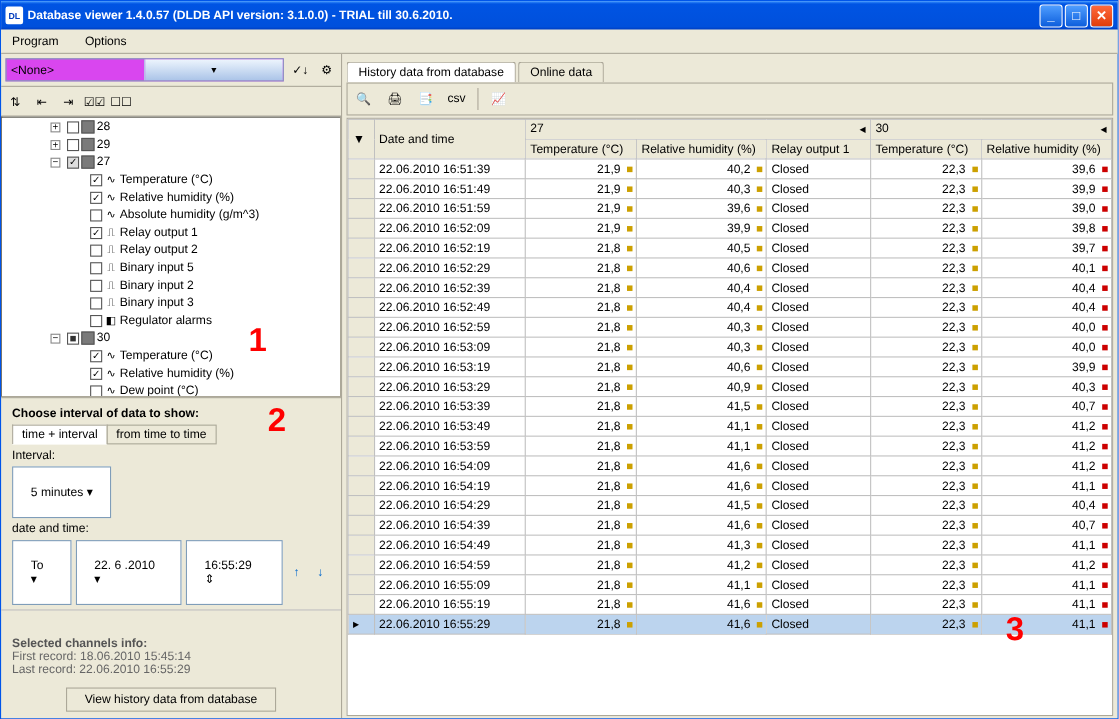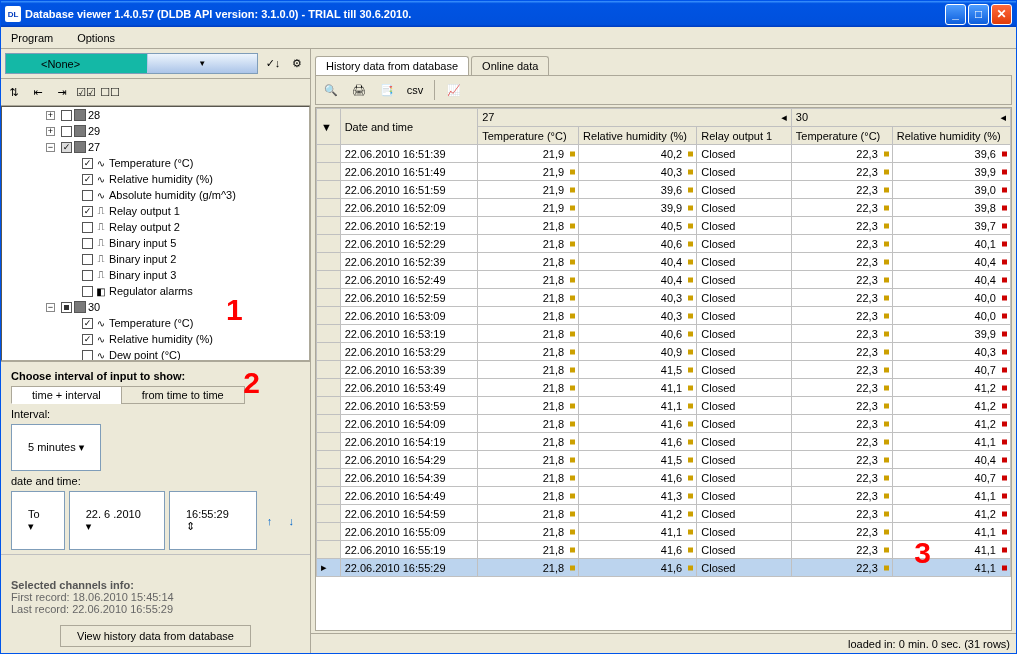--- a/index.html
+++ b/index.html
@@ -10,40 +10,40 @@
 .titlebar .title { flex: 1; }
 .winbtns { display: flex; gap: 2px; }
 .winbtn { width: 21px; height: 21px; border: 1px solid #fff; border-radius: 3px; display: flex; align-items: center; justify-content: center; font-weight: bold; font-size: 12px; cursor: pointer; }
 .winbtn.min, .winbtn.max { background: linear-gradient(to bottom, #4f9eff, #0d5edc); color: white; }
 .winbtn.close { background: linear-gradient(to bottom, #ff6a3d, #e13c09); color: white; }
 .menubar { height: 22px; background: #ece9d8; display: flex; align-items: center; padding: 0 4px; gap: 12px; border-bottom: 1px solid #aca899; }
 .menuitem { padding: 2px 6px; cursor: pointer; }
 .body { flex: 1; display: flex; overflow: hidden; }
 .leftpane { width: 310px; display: flex; flex-direction: column; border-right: 1px solid #aca899; }
 .toprow { height: 32px; display: flex; align-items: center; padding: 4px; gap: 6px; border-bottom: 1px solid #aca899; }
-.combo { display: flex; align-items: center; border: 1px solid #7f9db9; background: #14b8a6; height: 21px; flex: 1; padding-left: 31px; }
+.combo { display: flex; align-items: center; border: 1px solid #7f9db9; background: #d946ef; height: 21px; flex: 1; }
 .combo span { padding: 0 4px; flex: 1; }
 .combo .arrow { width: 15px; height: 100%; background: linear-gradient(#edf5fd,#abc4e8); border-left: 1px solid #b4c8e8; display: flex; align-items: center; justify-content: center; font-size: 8px; }
 .toolbtn { width: 18px; height: 18px; display: flex; align-items: center; justify-content: center; cursor: pointer; }
 .treetools { height: 30px; display: flex; align-items: center; padding: 4px; gap: 6px; border-bottom: 1px solid #aca899; }
 .treearea { flex: 0 0 255px; background: white; border: 1px inset #aca899; margin: 0; overflow: auto; position: relative; }
 .treeline { display: flex; align-items: center; height: 16px; padding-left: 6px; white-space: nowrap; gap: 2px; }
 .treebtn { width: 9px; height: 9px; border: 1px solid #888; background: white; display: inline-flex; align-items: center; justify-content: center; font-size: 9px; line-height: 1; cursor: pointer; margin: 0 4px; }
 .chk { width: 11px; height: 11px; border: 1px solid #555; background: white; display: inline-flex; align-items: center; justify-content: center; font-size: 9px; line-height: 1; cursor: pointer; }
 .chk.on::after { content: "✓"; color: black; }
 .chk.half { background: #ddd; }
 .chk.half::after { content: "✓"; color: black; }
 .chk.boxfill { background: white; }
 .chk.boxfill::after { content: ""; width: 5px; height: 5px; background: #333; }
 .nodeicon { width: 12px; height: 12px; display: inline-flex; font-size: 10px; align-items: center; justify-content: center; }
 .nodeicon.dev { background:#7a7a7a; border:1px solid #555; }
 .intervalpane { border-top: 1px solid #aca899; padding: 4px 10px; position: relative; }
 .intervalpane .hdr { font-weight: bold; margin: 4px 0; }
 .subtabs { display: flex; margin: 4px 0; }
-.subtab { border: 1px solid #aca899; padding: 2px 20px; background: #ece9d8; cursor: pointer; margin-right: -1px; }
+.subtab { border: 1px solid #aca899; padding: 2px 8px; background: #ece9d8; cursor: pointer; margin-right: -1px; }
 .subtab.active { background: white; border-bottom-color: white; }
 .field { margin: 4px 0; }
 .selbox { border: 1px solid #7f9db9; background: white; padding: 16px; display: inline-block; }
 .dtrow { display: flex; align-items: center; gap: 4px; }
 .infopane { border-top: 1px solid #c0c0c0; padding: 24px 10px; color: #666; }
 .bigbtn { margin: 10px auto; display: block; padding: 4px 16px; border: 1px solid #aca899; background: #ece9d8; cursor: pointer; }
 .rightpane { flex: 1; display: flex; flex-direction: column; }
 .rtabs { height: 26px; display: flex; align-items: flex-end; padding: 4px 4px 0 4px; }
 .rtab { border: 1px solid #aca899; padding: 3px 10px; background: white; cursor: pointer; margin-right: 2px; border-bottom: none; border-radius: 3px 3px 0 0; }
 .rtab.inactive { background: #ece9d8; }
@@ -183,21 +183,21 @@
             <span>Relative humidity (%)</span>
           </div>
         <div class="treeline" style="padding-left:80px">
             <span class="chk"></span>
             <span class="nodeicon">∿</span>
             <span>Dew point (°C)</span>
           </div>
         <div class="annot" style="left:224px; top:186px">1</div>
       </div>
       <div class="intervalpane">
-        <div class="hdr">Choose interval of input to show:</div>
+        <div class="hdr">Choose interval of data to show:</div>
         <div class="subtabs">
           <div class="subtab active">time + interval</div>
           <div class="subtab">from time to time</div>
         </div>
         <div class="field"><span>Interval:</span></div>
         <div class="field">
           <span class="selbox"><span>5 minutes</span> ▾</span>
         </div>
         <div class="field"><span>date and time:</span></div>
         <div class="dtrow">
@@ -469,18 +469,15 @@
     <td class="num">21,8</td>
     <td class="num">41,6</td>
     <td>Closed</td>
     <td class="num">22,3</td>
     <td class="num2">41,1</td>
               </tr>
             </tbody>
         </table>
         <div class="annot" style="right:80px; bottom:60px">3</div>
       </div>
-      <div class="statusbar">
-        <span>loaded in:   0 min. 0 sec. (31 rows)</span>
-      </div>
     </div>
   </div>
 </div>
 
 </body></html>

